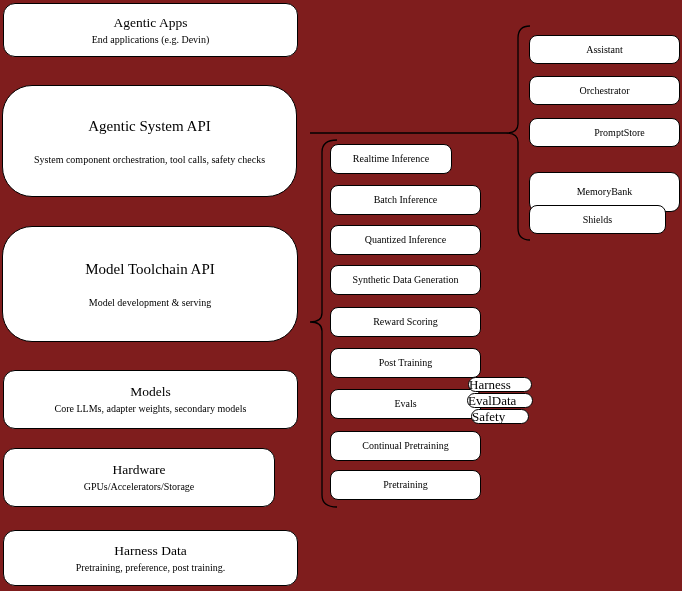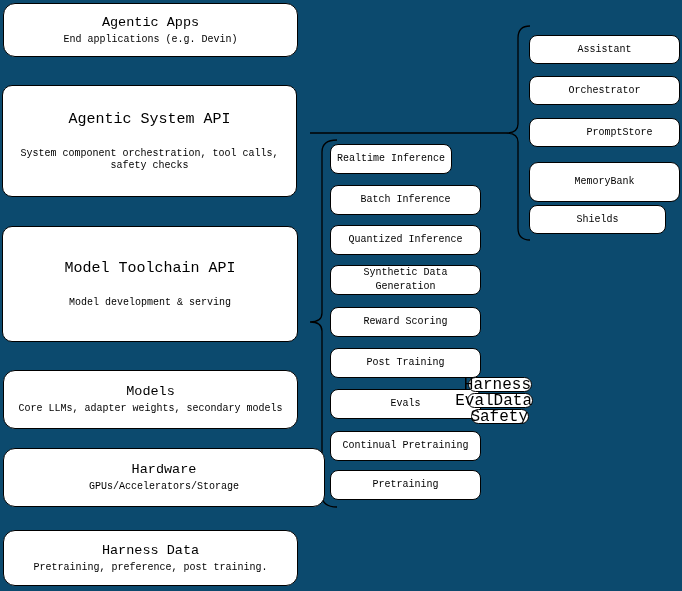--- a/index.html
+++ b/index.html
@@ -1,20 +1,20 @@
 <!DOCTYPE html>
 <html><head>
 <meta charset="utf-8">
 <style>
   html,body { margin:0; padding:0; background:#ffffff; }
   .canvas {
     position:relative;
     width:682px; height:591px;
-    background:#0c4a6e;
-    font-family:Liberation Mono, monospace;
+    background:#7f1d1d;
+    font-family:Liberation Serif, serif;
     color:#000000;
     overflow:hidden;
   }
   .overlay {
     position:absolute; left:0; top:0;
     width:682px; height:591px;
     pointer-events:none;
   }
   .node {
     position:absolute;
@@ -22,39 +22,39 @@
     border:1.3px solid #000000;
     box-sizing:border-box;
     display:flex;
     flex-direction:column;
     align-items:center;
     justify-content:center;
     text-align:center;
     z-index:2;
   }
   .big  { border-radius:12px; }
-  .api  { border-radius:10px;gap:16px; }
+  .api  { border-radius:30px;gap:16px; }
   .title    { font-size:13.5px; line-height:16px; }
   .api .title { font-size:15px; line-height:18px; }
   .subtitle { font-size:10px; line-height:12px; margin-top:3px; }
   .small {
     border-radius:8px;
     font-size:10px;
     line-height:14px;
   }
   .pill {
     position:absolute;
     background:#ffffff;
     border:1.3px solid #000000;
     border-radius:999px;
     box-sizing:border-box;
     display:flex;
     align-items:center;
-    justify-content:flex-end;
-    font-size:16px;
+    justify-content:flex-start;
+    font-size:13px;
     line-height:12px;
     z-index:3;
   }
 </style>
 </head>
 <body>
 
 <div class="canvas">
 
   <svg class="overlay" width="682" height="591" viewBox="0 0 682 591">
@@ -76,21 +76,21 @@
   <div class="node api" style="left:2px; top:226px; width:296px; height:116px;text-align:right;">
     <div class="title">Model Toolchain API</div>
     <div class="subtitle">Model development &amp; serving</div>
   </div>
 
   <div class="node big" style="left:3px; top:370px; width:295px; height:59px;">
     <div class="title">Models</div>
     <div class="subtitle">Core LLMs, adapter weights, secondary models</div>
   </div>
 
-  <div class="node big" style="left:3px; top:448px; width:322px; height:59px;">
+  <div class="node big" style="left:3px; top:448px; width:272px; height:59px;">
     <div class="title">Hardware</div>
     <div class="subtitle">GPUs/Accelerators/Storage</div>
   </div>
 
   <div class="node big" style="left:3px; top:530px; width:295px; height:56px;">
     <div class="title">Harness Data</div>
     <div class="subtitle">Pretraining, preference, post training.</div>
   </div>
 
   <div class="node small" style="left:330px; top:144px; width:122px; height:30px;">
@@ -133,20 +133,20 @@
 
   <div class="node small" style="left:529px; top:35px; width:151px; height:29px;">
     <span>Assistant</span>
   </div>
   <div class="node small" style="left:529px; top:76px; width:151px; height:29px;">
     <span>Orchestrator</span>
   </div>
   <div class="node small" style="left:529px; top:118px; width:151px; height:29px;padding-left:30px;">
     <span>PromptStore</span>
   </div>
-  <div class="node small" style="left:529px; top:162px; width:151px; height:40px;border-radius:9px;">
+  <div class="node small" style="left:529px; top:172px; width:151px; height:40px;border-radius:9px;">
     <span>MemoryBank</span>
   </div>
   <div class="node small" style="left:529px; top:205px; width:137px; height:29px;">
     <span>Shields</span>
   </div>
 
 </div>
 
 </body></html>

